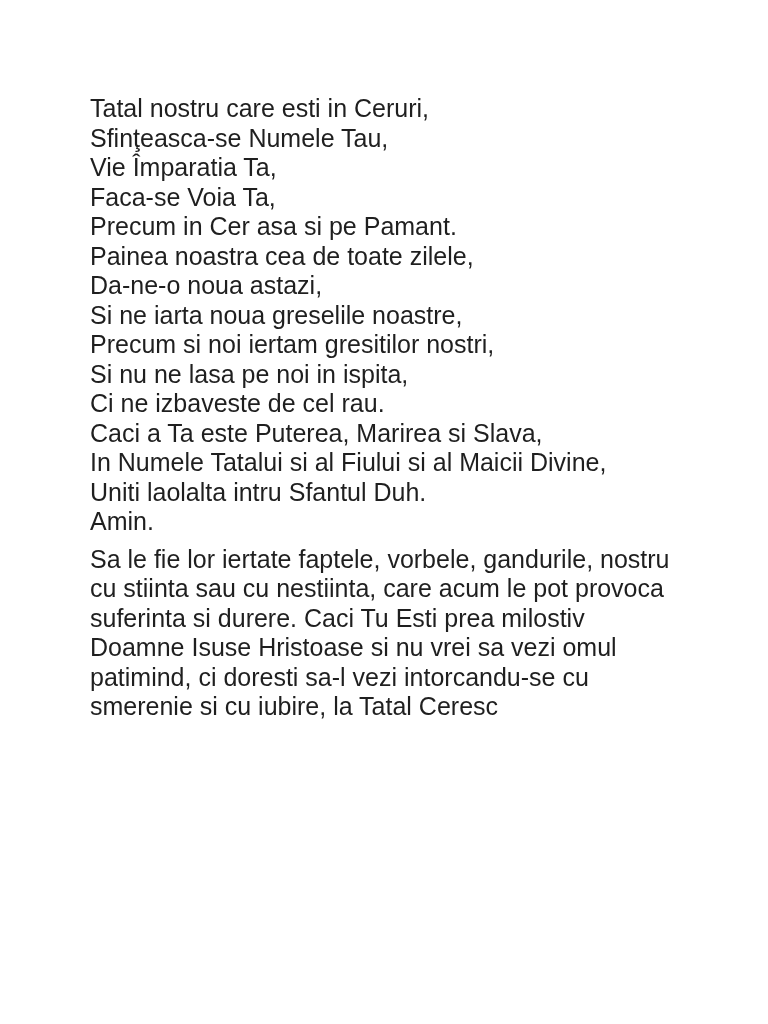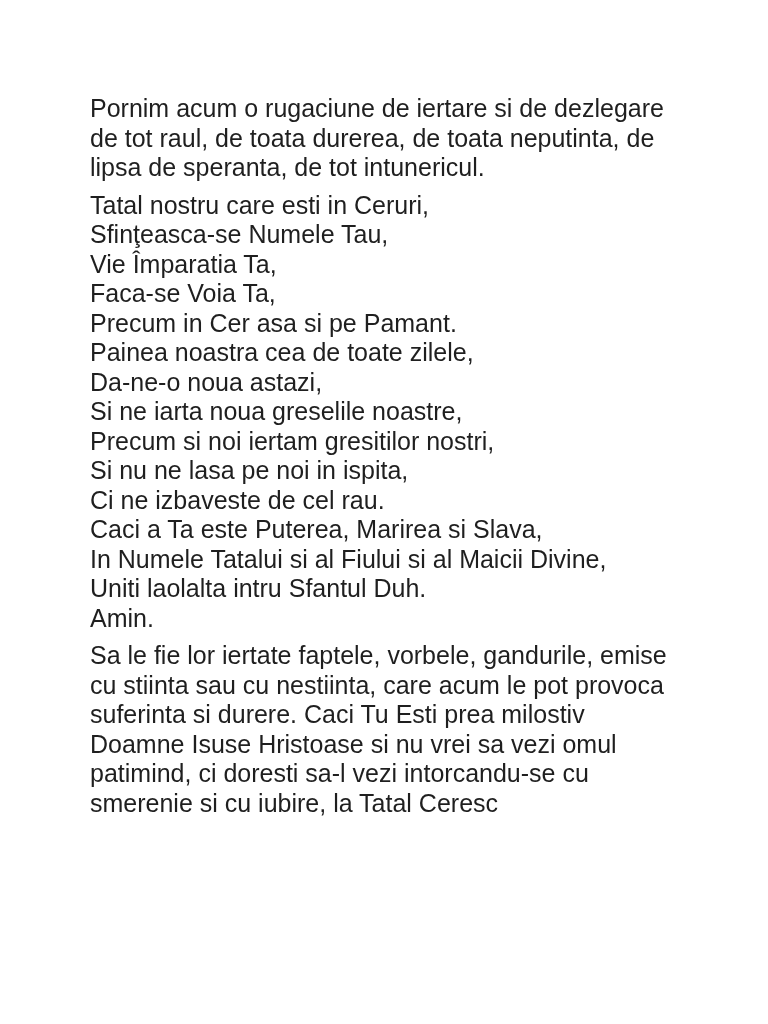--- a/index.html
+++ b/index.html
@@ -26,37 +26,34 @@
     color: #1f1f1f;
     white-space: pre-line;
     margin: 0 0 8px 0;
     letter-spacing: 0;
   }
 </style>
 </head>
 <body>
 
 <div class="page">
-  <div class="paragraph">Pornim acum o rugaciune de iertare si de dezlegare
-de tot raul, de toata durerea, de toata neputinta, de
-lipsa de speranta, de tot intunericul.</div>
   <div class="paragraph">Tatal nostru care esti in Ceruri,
 Sfinţeasca-se Numele Tau,
 Vie Împaratia Ta,
 Faca-se Voia Ta,
 Precum in Cer asa si pe Pamant.
 Painea noastra cea de toate zilele,
 Da-ne-o noua astazi,
 Si ne iarta noua greselile noastre,
 Precum si noi iertam gresitilor nostri,
 Si nu ne lasa pe noi in ispita,
 Ci ne izbaveste de cel rau.
 Caci a Ta este Puterea, Marirea si Slava,
 In Numele Tatalui si al Fiului si al Maicii Divine,
 Uniti laolalta intru Sfantul Duh.
 Amin.</div>
-  <div class="paragraph">Sa le fie lor iertate faptele, vorbele, gandurile, emise
+  <div class="paragraph">Sa le fie lor iertate faptele, vorbele, gandurile, nostru
 cu stiinta sau cu nestiinta, care acum le pot provoca
 suferinta si durere. Caci Tu Esti prea milostiv
 Doamne Isuse Hristoase si nu vrei sa vezi omul
 patimind, ci doresti sa-l vezi intorcandu-se cu
 smerenie si cu iubire, la Tatal Ceresc</div>
 </div>
 
 </body></html>

